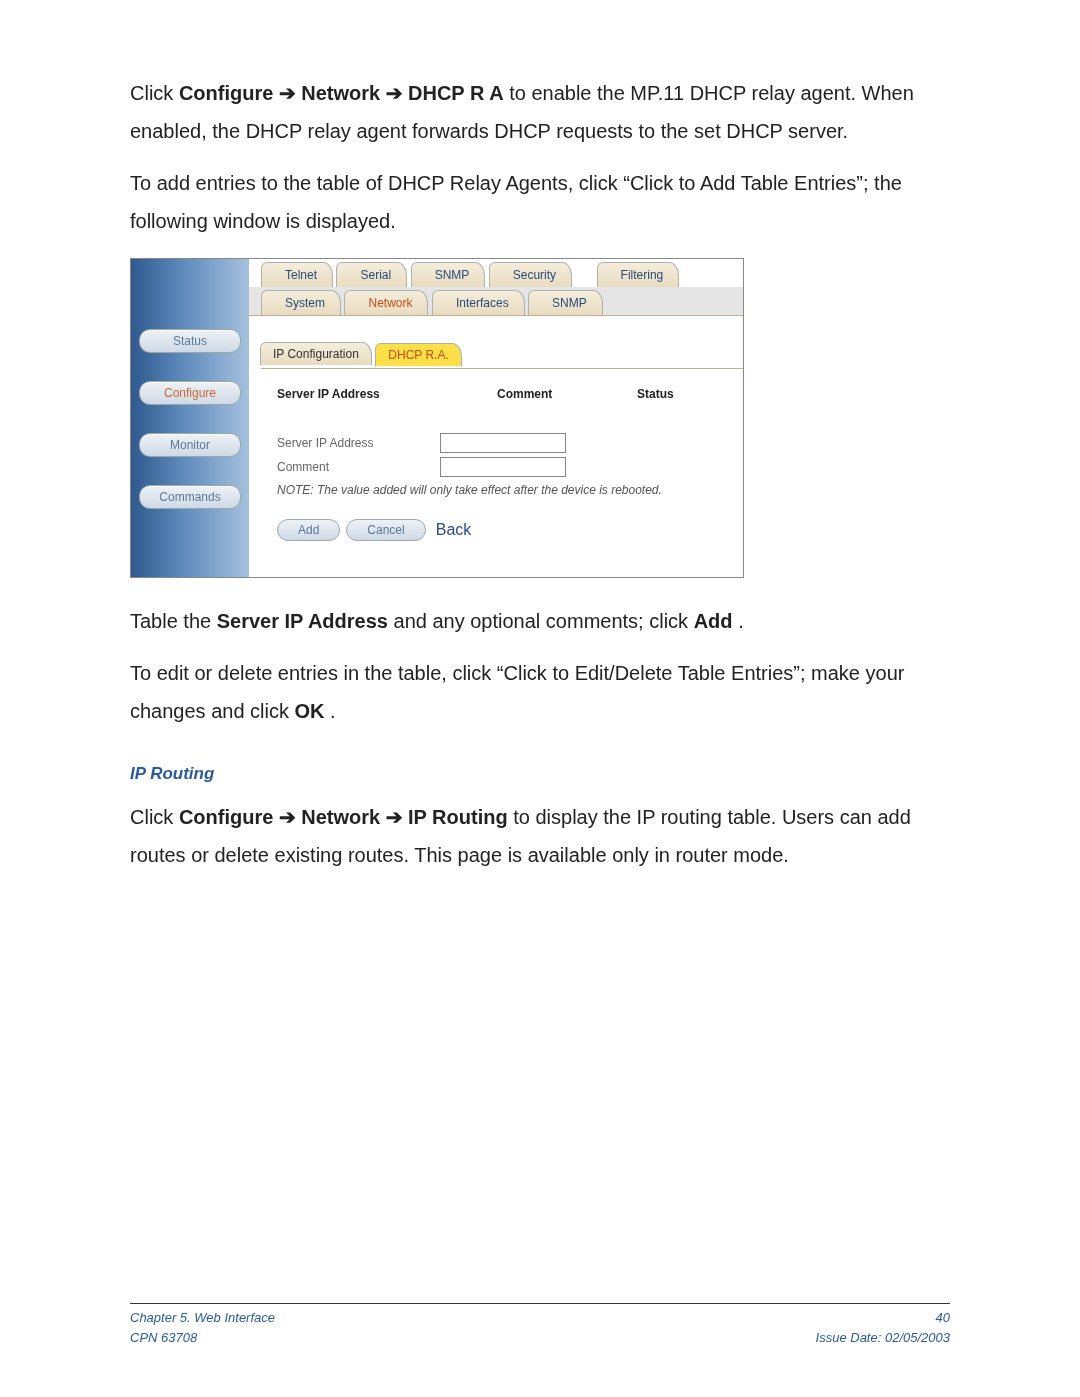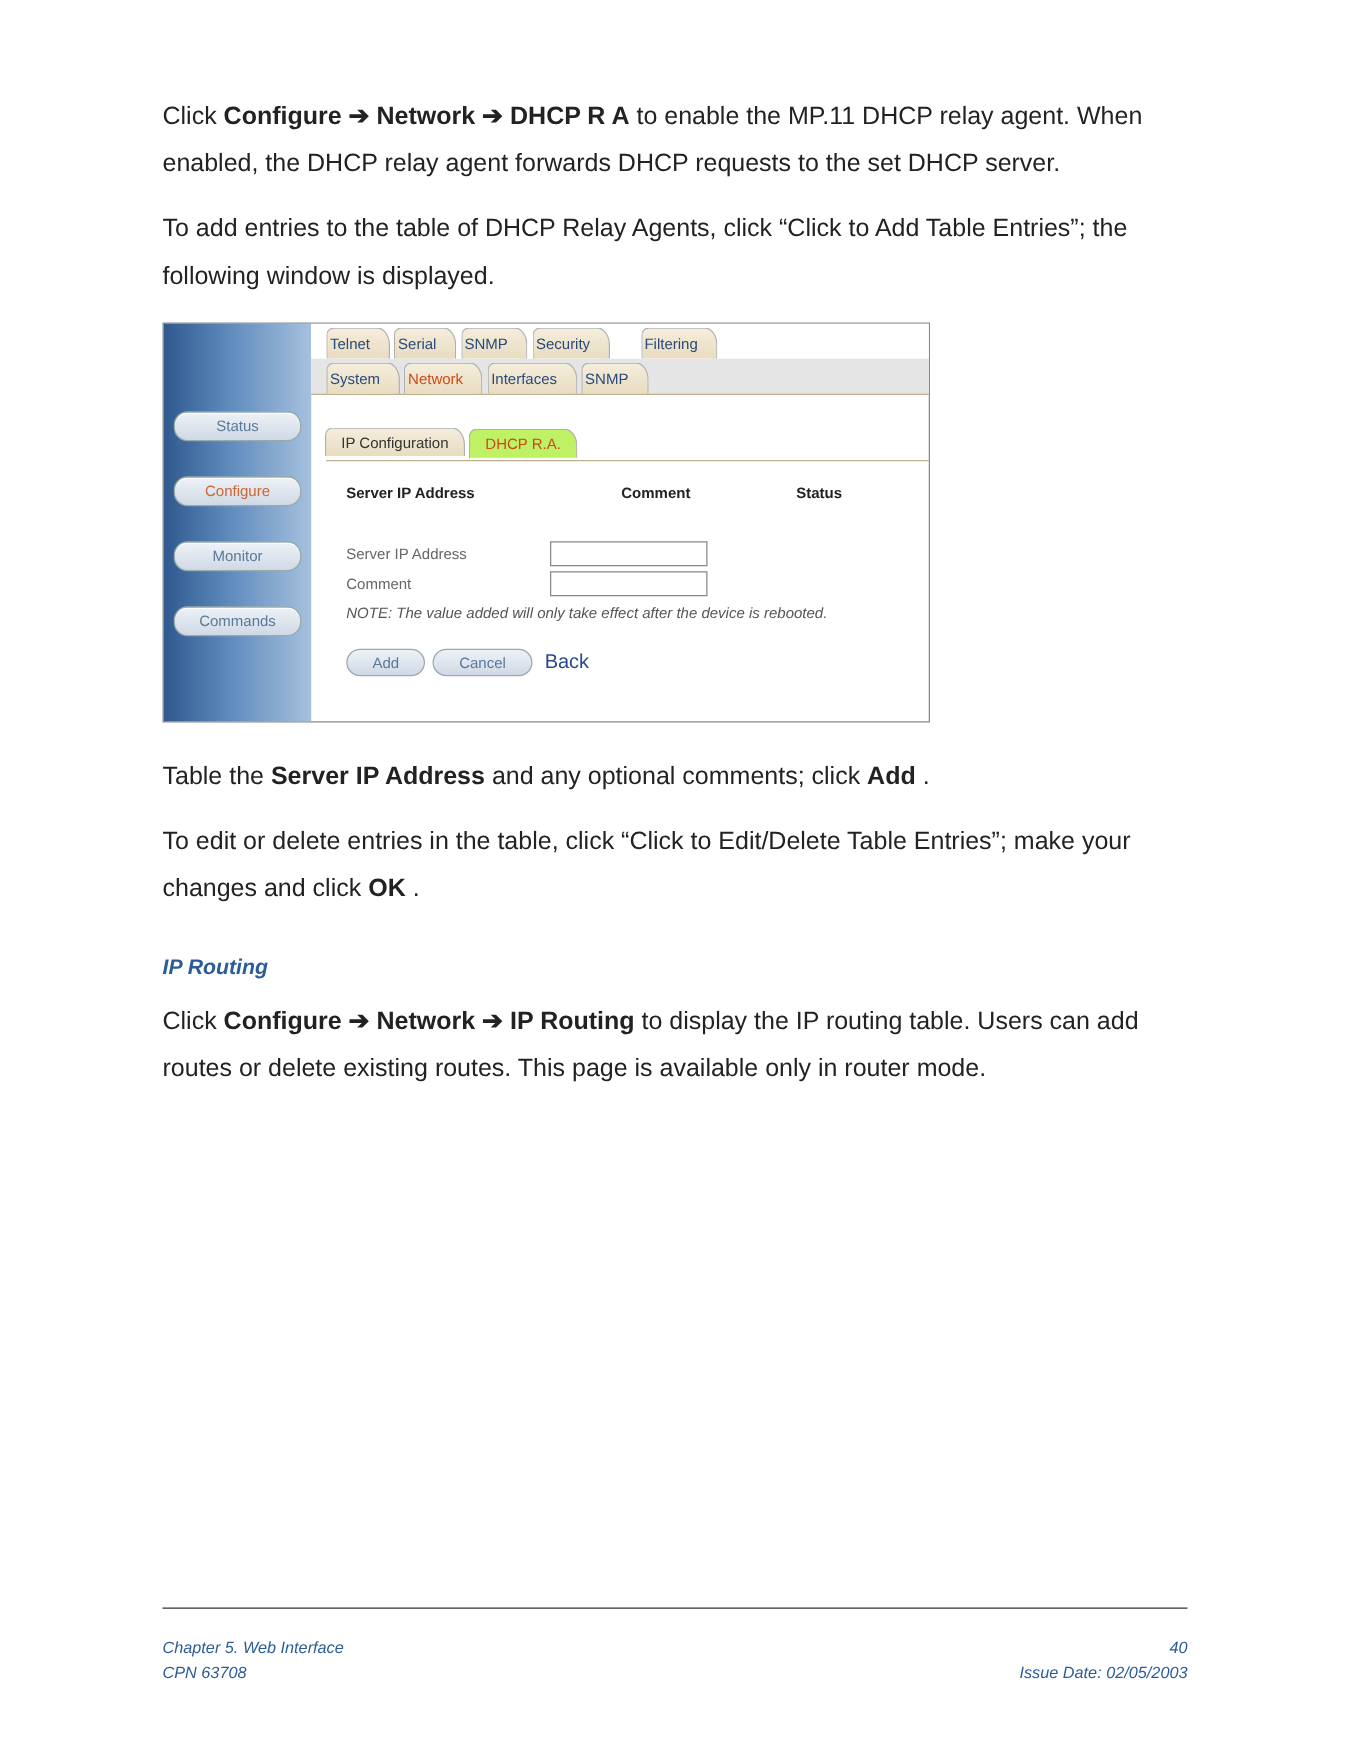--- a/index.html
+++ b/index.html
@@ -80,21 +80,21 @@
     background: #fff;
   }
   .tabrow2 {
     height: 28px;
     position: relative;
     background: #e5e5e5;
     border-bottom: 1px solid #c0b090;
   }
   .tab {
     display: inline-block;
-    padding: 5px 15px 5px 2px;
+    padding: 5px 15px 5px 23px;
     font-size: 12px;
     color: #2a4a7a;
     border: 1px solid #b0b0b0;
     border-bottom: none;
     border-radius: 6px 10px 0 0 / 6px 14px 0 0;
     background: linear-gradient(to bottom,#f5eddc,#e8dcc0);
     margin-left: -1px;
     position: relative;
     top: 3px;
   }
@@ -109,21 +109,21 @@
     display: inline-block;
     padding: 4px 12px;
     font-size: 12px;
     color: #333;
     border: 1px solid #b0b0b0;
     border-bottom: none;
     border-radius: 6px 10px 0 0 / 6px 14px 0 0;
     background: linear-gradient(to bottom,#f5eddc,#e8dcc0);
     margin-left: -1px;
   }
-  .subtab.active { color: #cc4a1a; background:#bef264; border-bottom:1px solid #fff; position:relative; top:1px;}
+  .subtab.active { color: #cc4a1a; background:#fde047; border-bottom:1px solid #fff; position:relative; top:1px;}
   .table-head {
     display: flex;
     font-size: 12px;
     font-weight: bold;
     color: #222;
     padding: 18px 18px 10px 28px;
   }
   .table-head .c1 { width: 220px; }
   .table-head .c2 { width: 140px; }
   .table-head .c3 { width: 60px; }
@@ -163,21 +163,21 @@
   }
   .back-link { font-size:16px; color:#2a4a8a; margin-left:4px; }
 
   
   .footer {
     position: absolute;
     left: 130px;
     right: 130px;
     bottom: 50px;
     border-top: 1px solid #333;
-    padding-top: 21px;
+    padding-top: 4px;
     font-size: 13px;
     font-style: italic;
     color: #2a5c9a;
     display: flex;
     justify-content: space-between;
     gap: 16px;
   }
   .footer .col { line-height: 1.5; }
   .footer .right { text-align: right; }
 </style>

